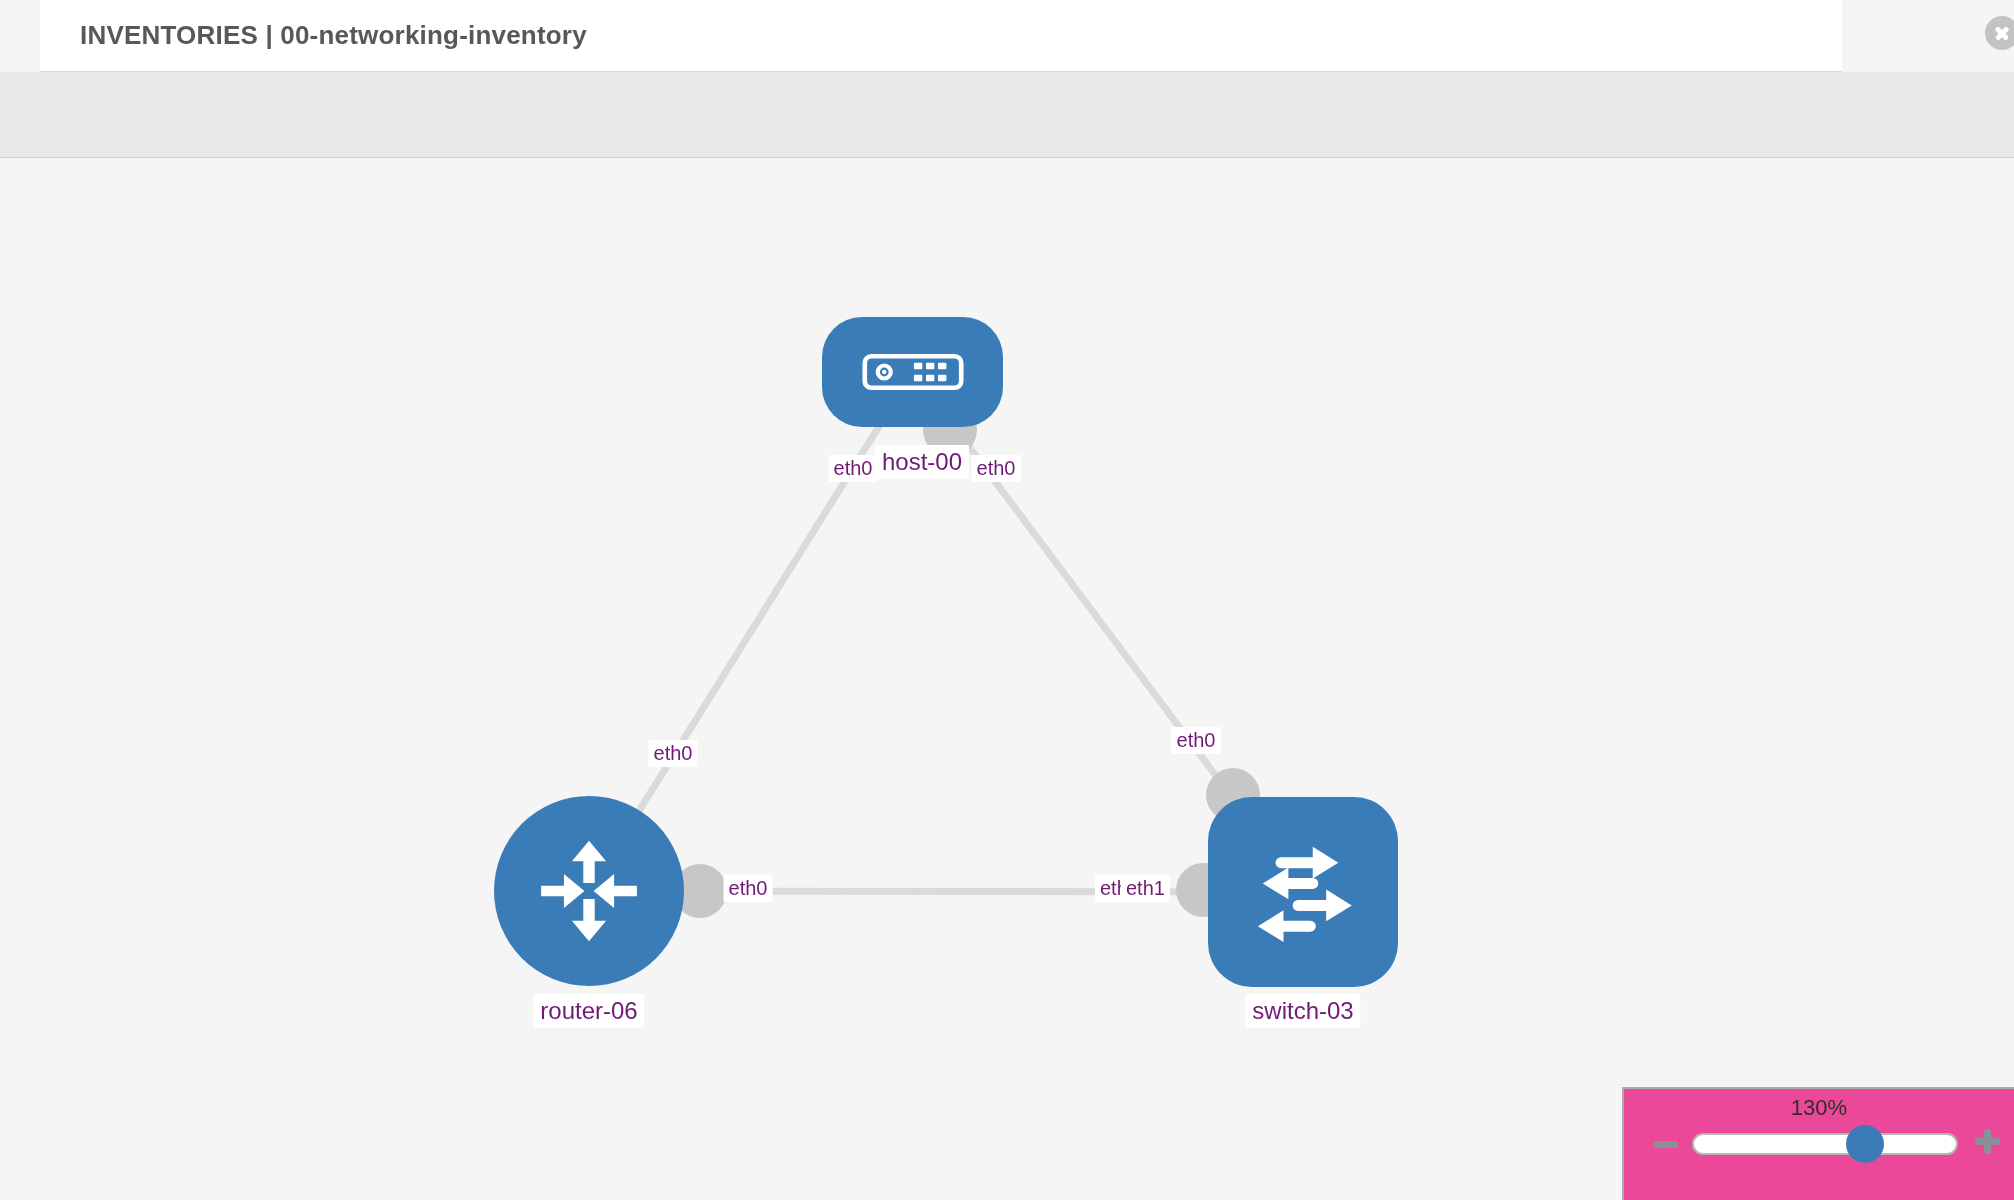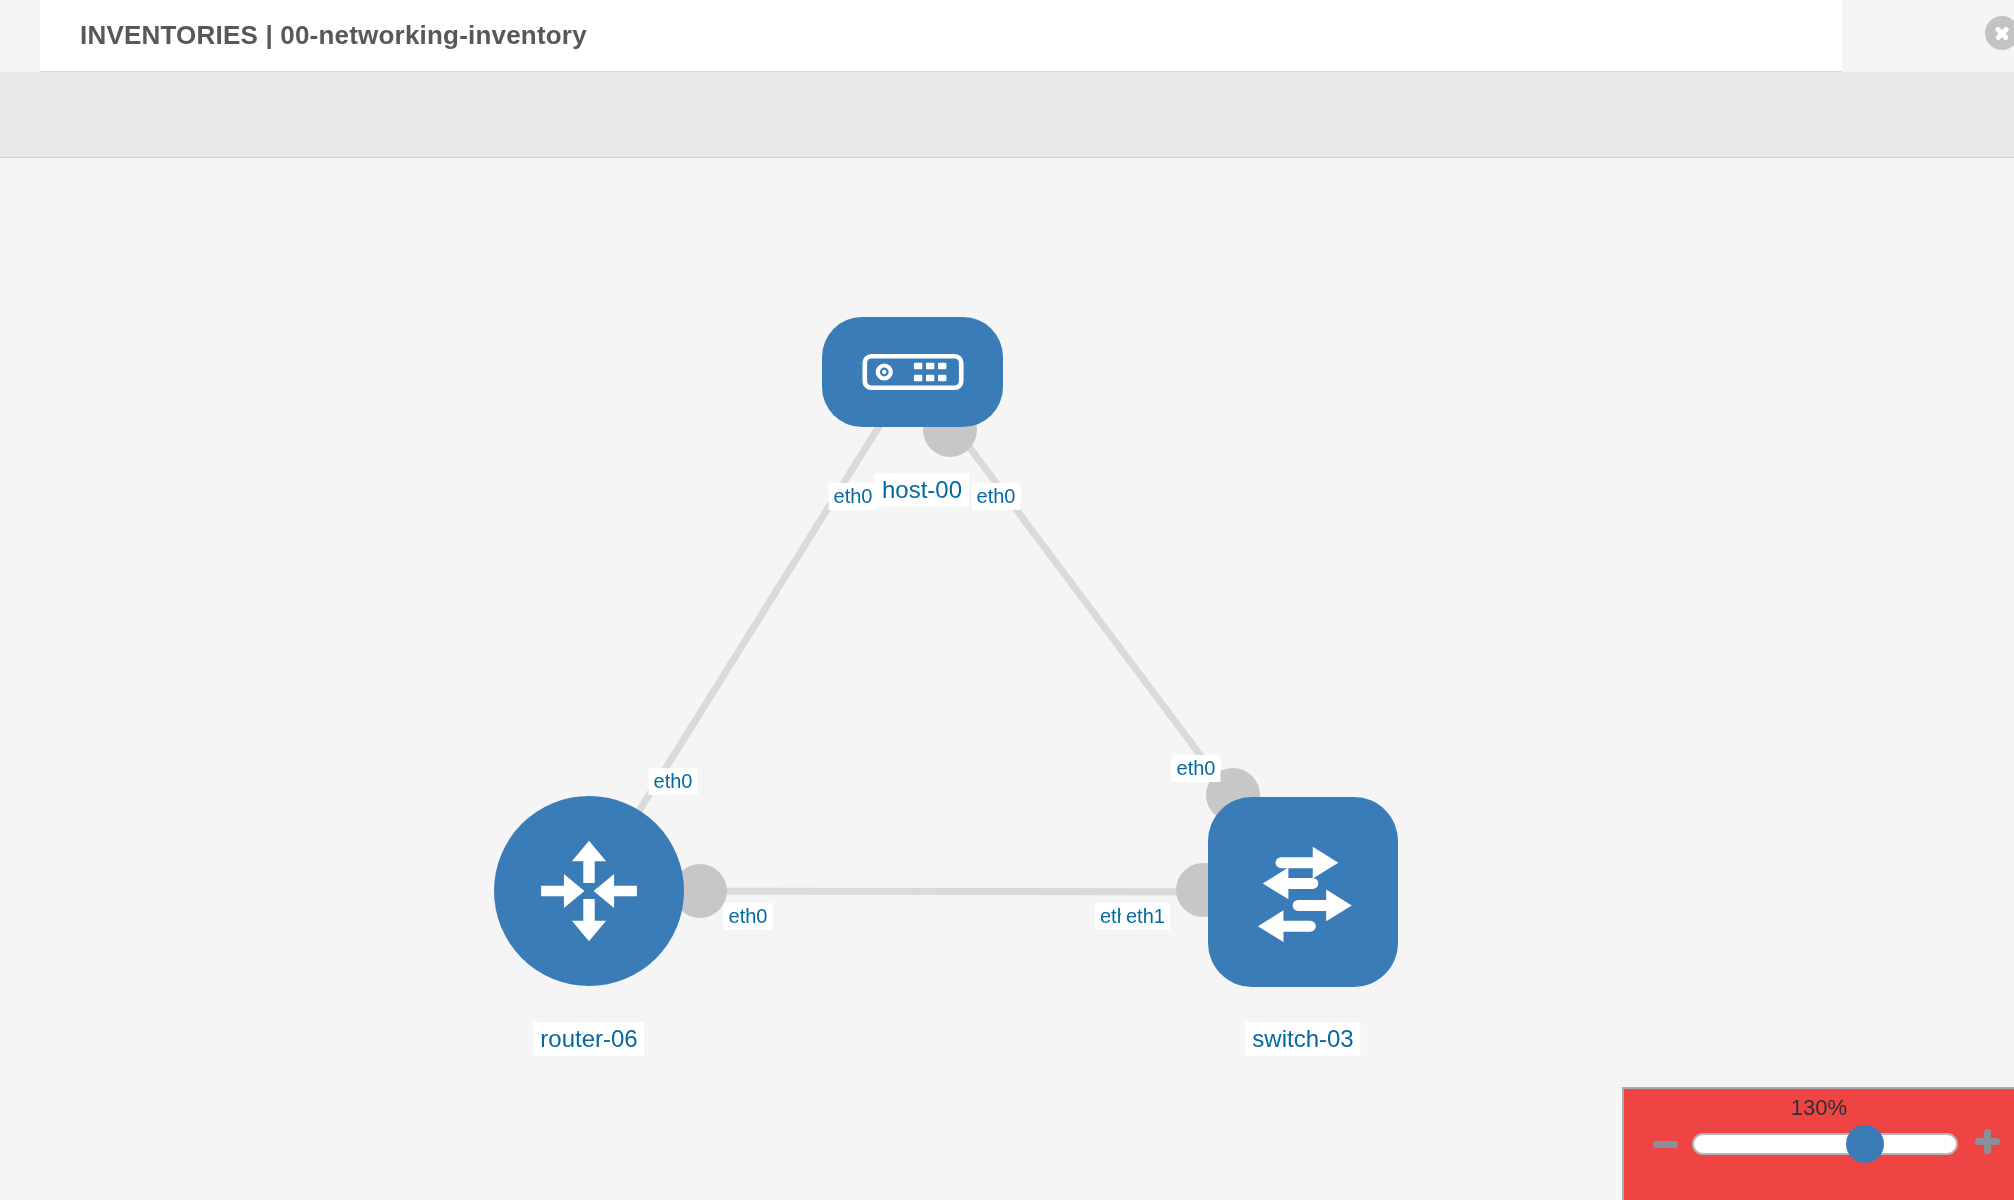--- a/index.html
+++ b/index.html
@@ -41,37 +41,37 @@
   #port-router-right{left:673px;top:706px;}
   #port-switch-top{left:1206px;top:610px;}
   #port-switch-left{left:1176px;top:705px;}
 
   .node{position:absolute;background:var(--node-blue,#3a7cb8);display:flex;align-items:center;
         justify-content:center;cursor:pointer;}
   #node-host{left:822px;top:159px;width:181px;height:110px;border-radius:40px;}
   #node-router{left:494px;top:638px;width:190px;height:190px;border-radius:50%;}
   #node-switch{left:1208px;top:639px;width:190px;height:190px;border-radius:44px;}
 
-  .nlabel{position:absolute;background:#ffffff;color:#0369a1;white-space:nowrap;margin-top:28px;}
+  .nlabel{position:absolute;background:#ffffff;color:#701a75;white-space:nowrap;}
   .lbl-node{font-size:24px;padding:3px 7px;transform:translateX(-50%);}
   .lbl-if{font-size:20px;padding:2px 5px;}
   .ctr{transform:translateX(-50%);}
   #lbl-host{left:922px;top:287px;}
   #lbl-router{left:589px;top:836px;}
   #lbl-switch{left:1303px;top:836px;}
   #if-host-left{left:853px;top:297px;}
   #if-host-right{left:996px;top:297px;}
   #if-link1{left:673px;top:582px;}
   #if-link2{left:1196px;top:569px;}
   #if-link3-router{left:748px;top:717px;}
   #if-link3-back{left:1095px;top:717px;transform:none;}
   #if-link3-front{left:1121px;top:717px;transform:none;}
 
   
-  .zoom-panel{position:absolute;left:1622px;top:1087px;width:392px;height:113px;background:#ef4444;
+  .zoom-panel{position:absolute;left:1622px;top:1087px;width:392px;height:113px;background:#ec4899;
               border-top:2px solid #ababab;border-left:2px solid #ababab;box-sizing:border-box;}
   .zoom-level{position:absolute;left:0;top:6px;width:100%;text-align:center;font-size:22px;color:#2f2f2f;}
   .zoom-minus{position:absolute;left:29px;top:52px;width:25px;height:7px;background:#8a9097;border-radius:3px;cursor:pointer;}
   .zoom-track{position:absolute;left:68px;top:44px;width:266px;height:22px;border:2px solid #b5b5b5;
               border-radius:13px;background:#fff;box-sizing:border-box;cursor:pointer;}
   .zoom-handle{position:absolute;left:222px;top:36px;width:38px;height:38px;border-radius:50%;
                background:var(--node-blue,#3a7cb8);cursor:pointer;}
   .zoom-plus{position:absolute;left:351px;top:40px;width:25px;height:25px;cursor:pointer;}
   .zoom-plus .h{position:absolute;left:0;top:9px;width:25px;height:7px;background:#8a9097;border-radius:3px;}
   .zoom-plus .v{position:absolute;left:9px;top:0;width:7px;height:25px;background:#8a9097;border-radius:3px;}

